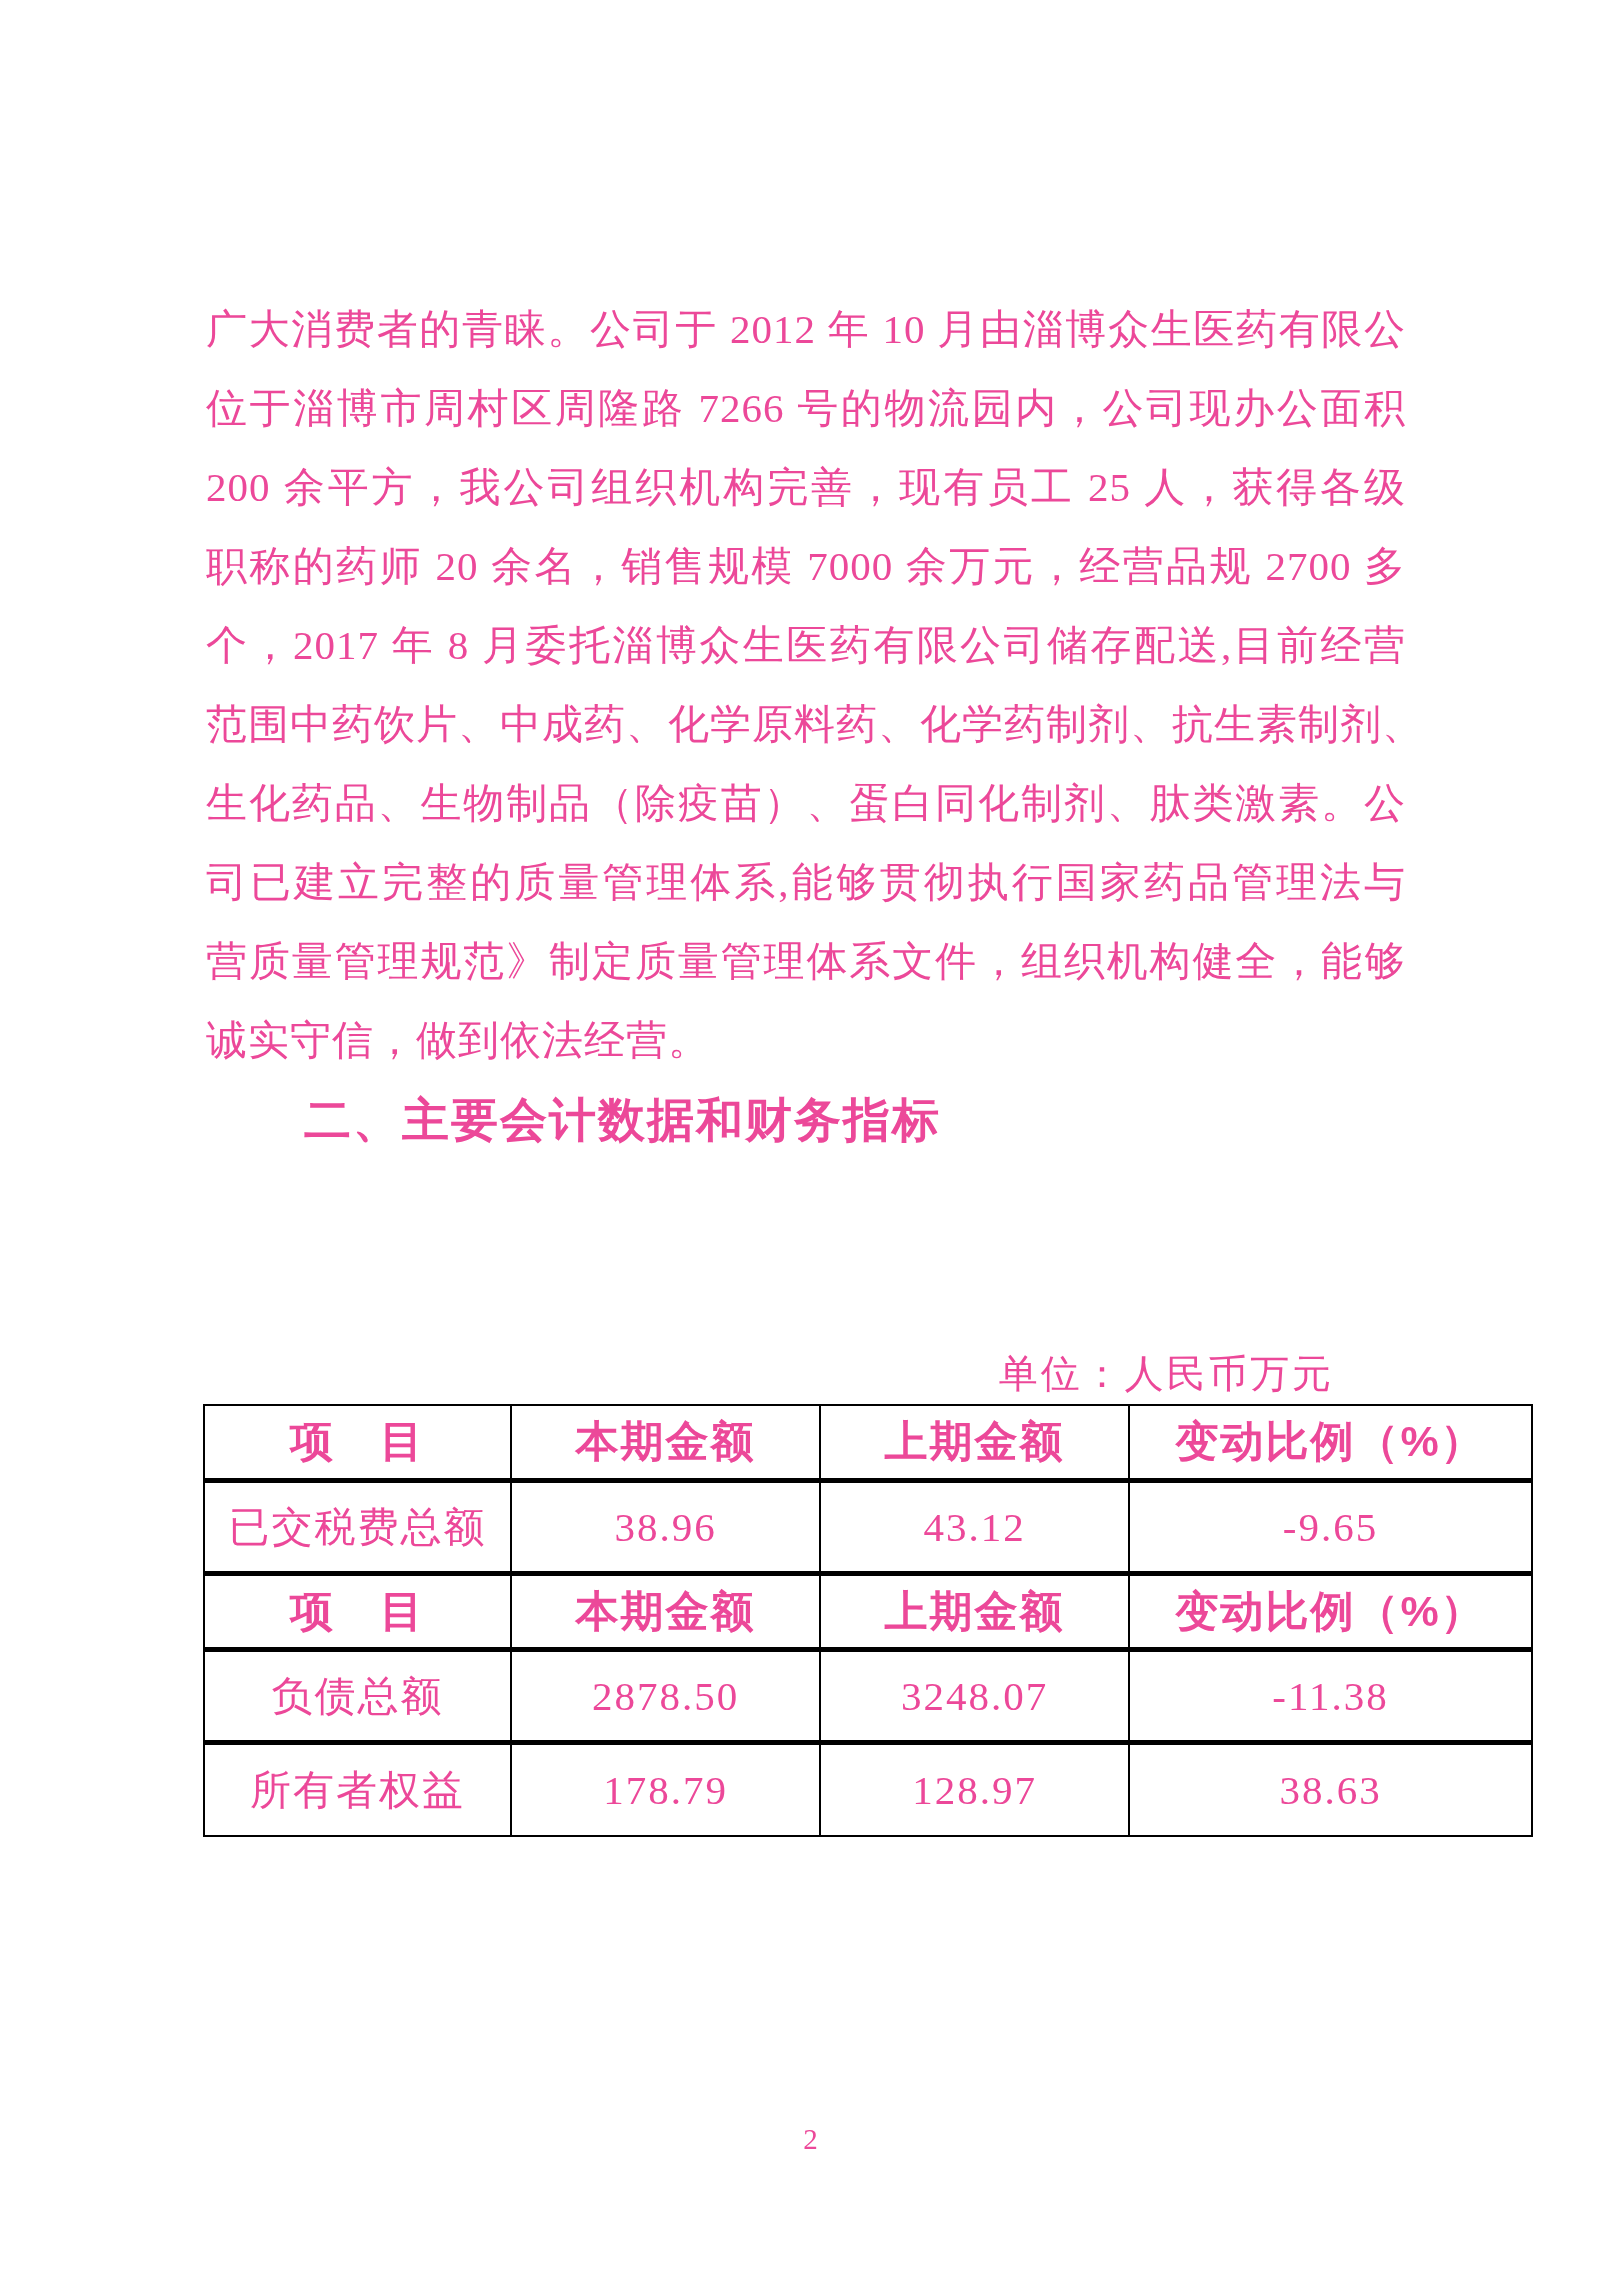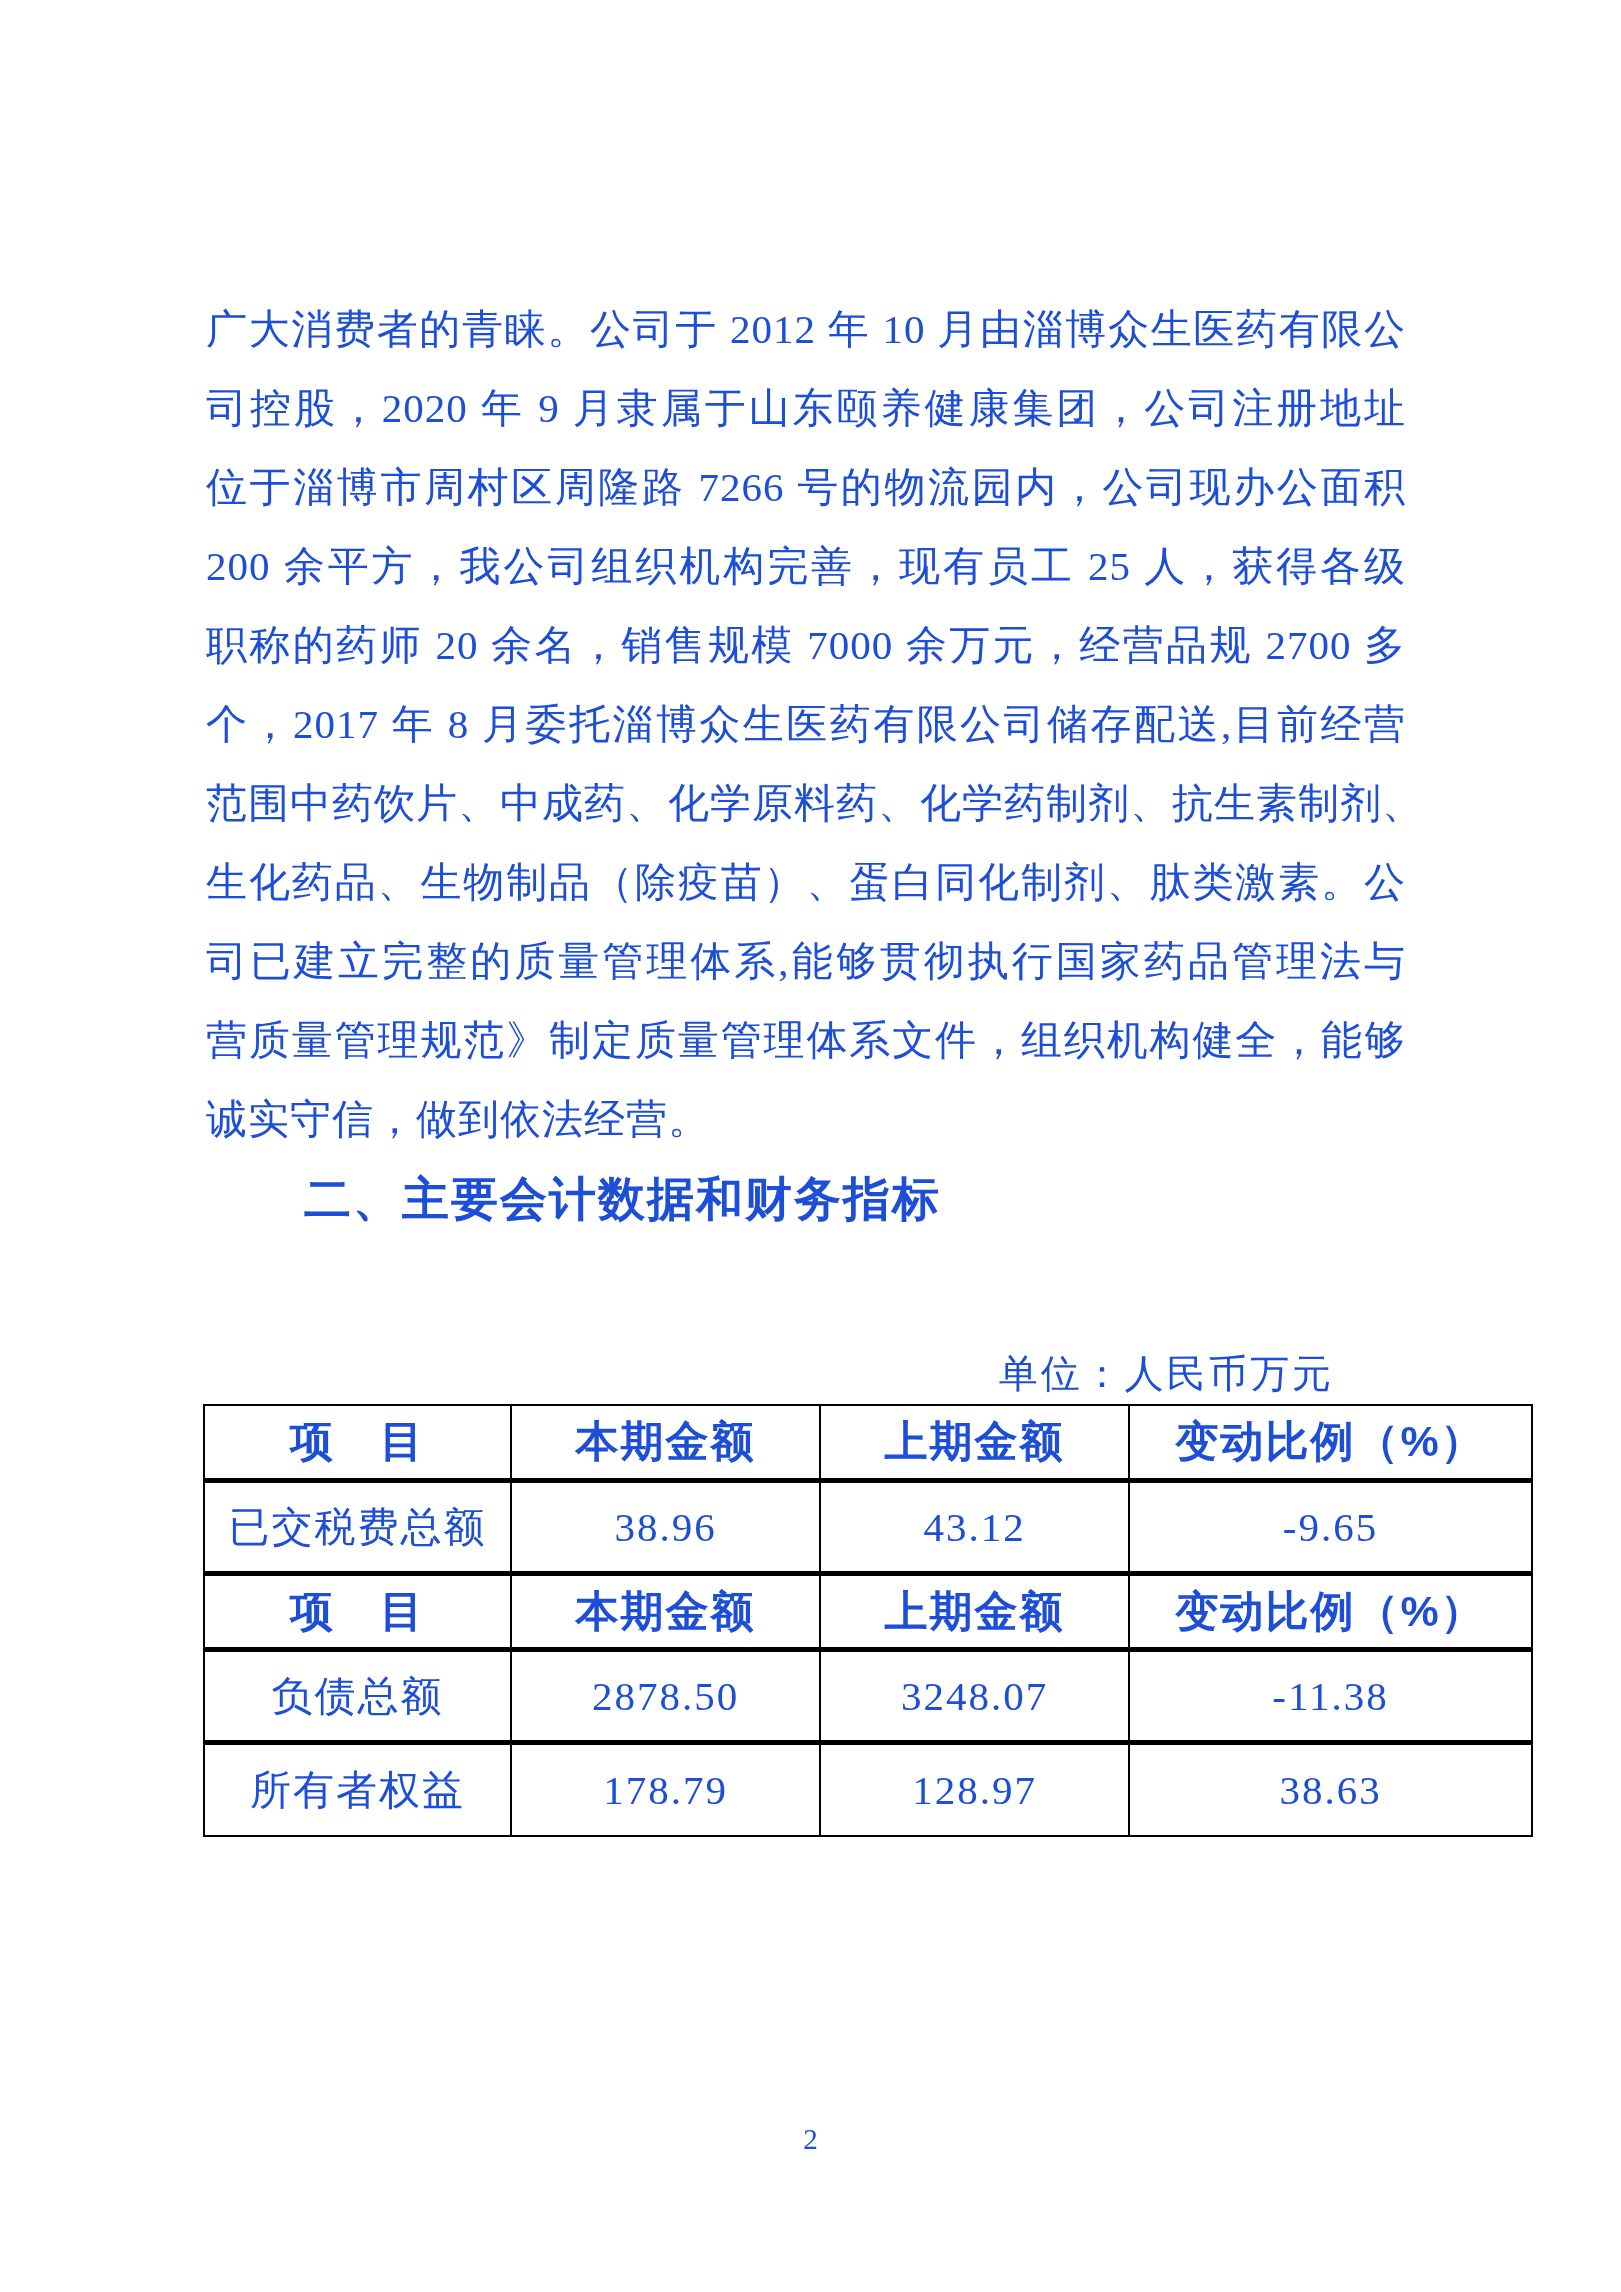--- a/index.html
+++ b/index.html
@@ -1,21 +1,21 @@
 <!DOCTYPE html>
 <html><head>
 <meta charset="utf-8">
 <style>
   html,body{margin:0;padding:0;background:#888;}
   .page{
     position:relative;
     width:1621px;height:2293px;
     margin:0 auto;
     background:#ffffff;
-    color:#1d4ed8;
+    color:#ec4899;
     font-family:"Liberation Serif","DejaVu Serif",serif;
     overflow:hidden;
   }
   
   .body-text{
     position:absolute;
     left:206px;top:290px;width:1200px;
   }
   .pline{
     font-size:41px;
@@ -88,21 +88,20 @@
     line-height:35px;
   }
 </style>
 </head>
 <body>
 
 <div class="page">
 
   <div class="body-text">
     <div class="pline">广大消费者的青睐。公司于 2012 年 10 月由淄博众生医药有限公</div>
-    <div class="pline">司控股，2020 年 9 月隶属于山东颐养健康集团，公司注册地址</div>
     <div class="pline">位于淄博市周村区周隆路 7266 号的物流园内，公司现办公面积</div>
     <div class="pline">200 余平方，我公司组织机构完善，现有员工 25 人，获得各级</div>
     <div class="pline">职称的药师 20 余名，销售规模 7000 余万元，经营品规 2700 多</div>
     <div class="pline">个，2017 年 8 月委托淄博众生医药有限公司储存配送,目前经营</div>
     <div class="pline">范围中药饮片、中成药、化学原料药、化学药制剂、抗生素制剂、</div>
     <div class="pline">生化药品、生物制品（除疫苗）、蛋白同化制剂、肽类激素。公</div>
     <div class="pline">司已建立完整的质量管理体系,能够贯彻执行国家药品管理法与</div>
     <div class="pline">营质量管理规范》制定质量管理体系文件，组织机构健全，能够</div>
     <div class="pline last">诚实守信，做到依法经营。</div>
     <div class="heading">二、主要会计数据和财务指标</div>

